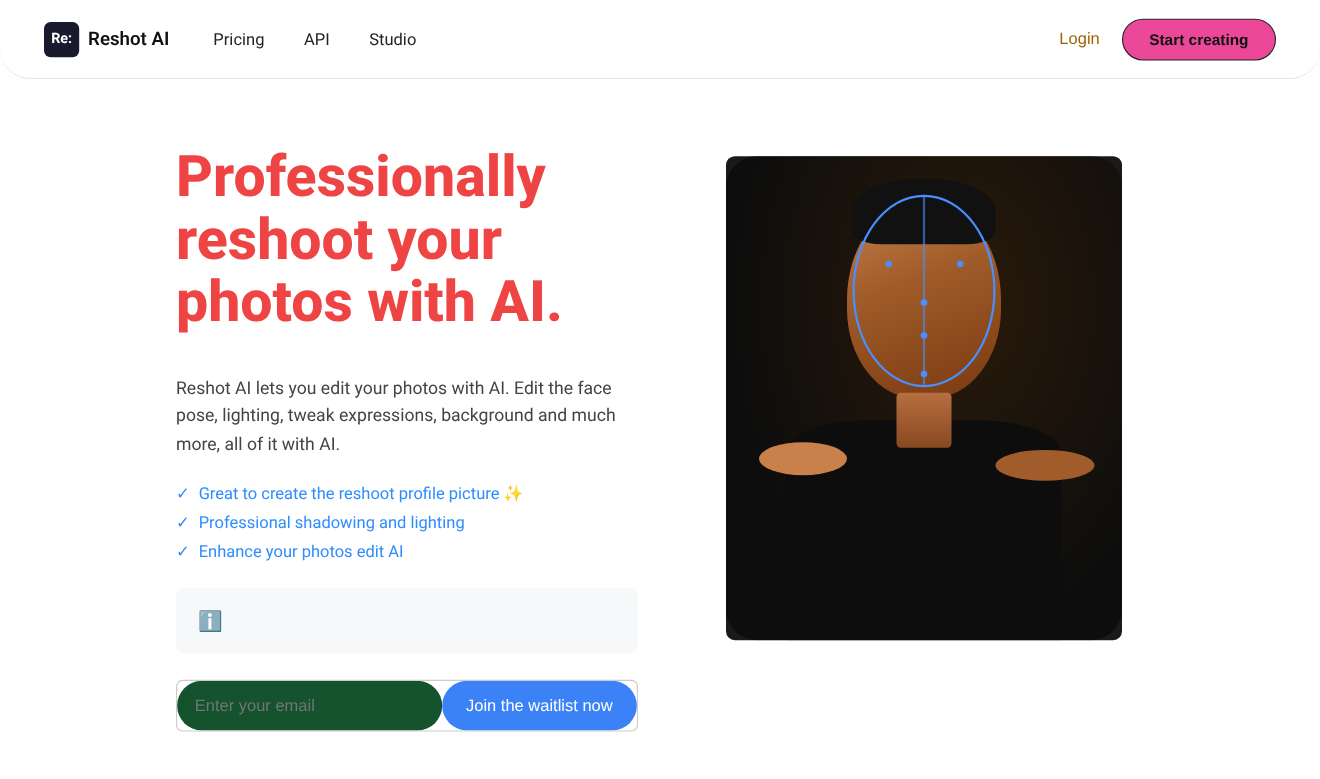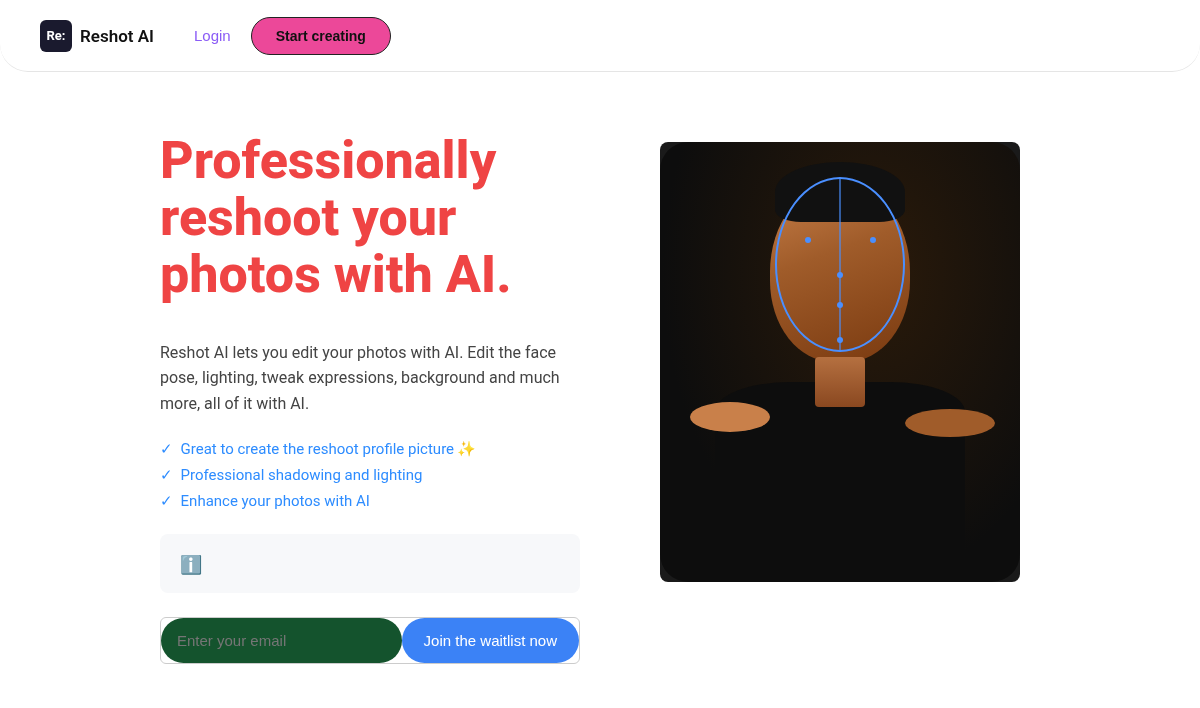--- a/index.html
+++ b/index.html
@@ -47,21 +47,21 @@
       text-decoration: none;
       cursor: pointer;
     }
     .nav-right {
       display: flex;
       align-items: center;
       gap: 20px;
     }
     .login-btn {
       font-size: 15px;
-      color: #8b5cf6;
+      color: #a16207;
       background: none;
       border: none;
       cursor: pointer;
     }
     .start-btn {
       font-size: 14px;
       color: #111;
       background: #ec4899;
       border: 1.5px solid #222;
       border-radius: 24px;
@@ -285,20 +285,25 @@
 <body>
 
 <nav class="navbar">
   <div class="logo-wrap">
     <div class="logo-icon">
       <span>Re:</span>
     </div>
     <span class="logo-text">Reshot AI</span>
   </div>
 
+  <div class="nav-links">
+    <a class="nav-link">Pricing</a>
+    <a class="nav-link">API</a>
+    <a class="nav-link">Studio</a>
+  </div>
 
   <div class="nav-right">
     <button class="login-btn">Login</button>
     <button class="start-btn">Start creating</button>
   </div>
 </nav>
 
 <section class="hero">
   <div class="hero-left">
     <h1 class="hero-title">Professionally reshoot your photos with AI.</h1>
@@ -308,21 +313,21 @@
       <li>
         <span class="check">✓</span>
         <span>Great to create the reshoot profile picture ✨</span>
       </li>
       <li>
         <span class="check">✓</span>
         <span>Professional shadowing and lighting</span>
       </li>
       <li>
         <span class="check">✓</span>
-        <span>Enhance your photos with AI</span>
+        <span>Enhance your photos edit AI</span>
       </li>
     </ul>
 
     <div class="info-box">
       <span class="info-icon">ℹ️</span>
     </div>
 
     <div class="waitlist-form">
       <input class="email-input" type="email" placeholder="Enter your email" style="">
       <button class="join-btn">Join the waitlist now</button>

